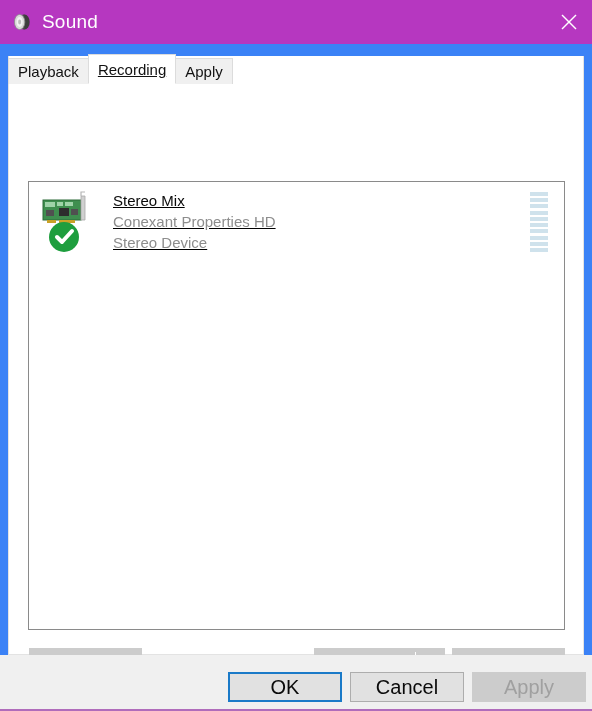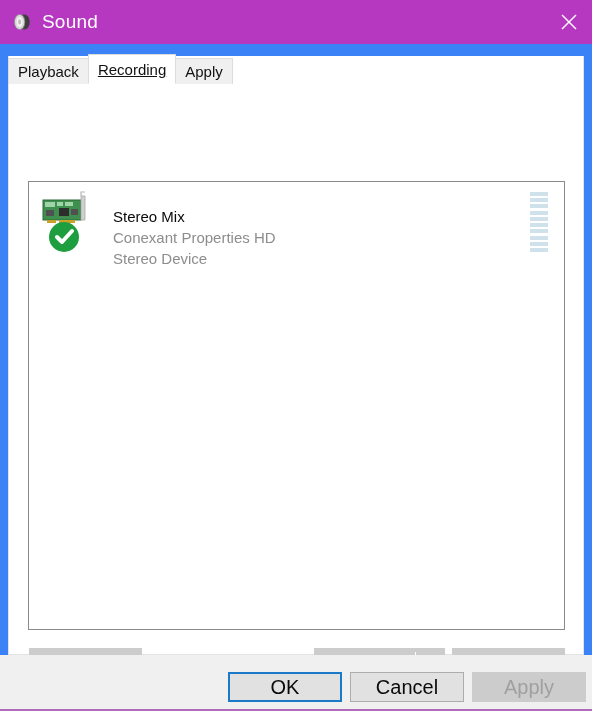--- a/index.html
+++ b/index.html
@@ -134,21 +134,21 @@
     height: 82px;
     cursor: default;
   }
   .device-icon-wrap {
     position: absolute;
     left: 12px; top: 8px;
     width: 56px; height: 64px;
   }
   .device-text {
     position: absolute;
-    left: 84px; top: 24px;
+    left: 84px; top: 8px; text-decoration: underline;
   }
   .device-name {
     font-size: 15px;
     color: #0a0a0a;
     line-height: 21px;
     white-space: nowrap;
   }
   .device-sub {
     font-size: 15px;
     color: #8d8d8d;

